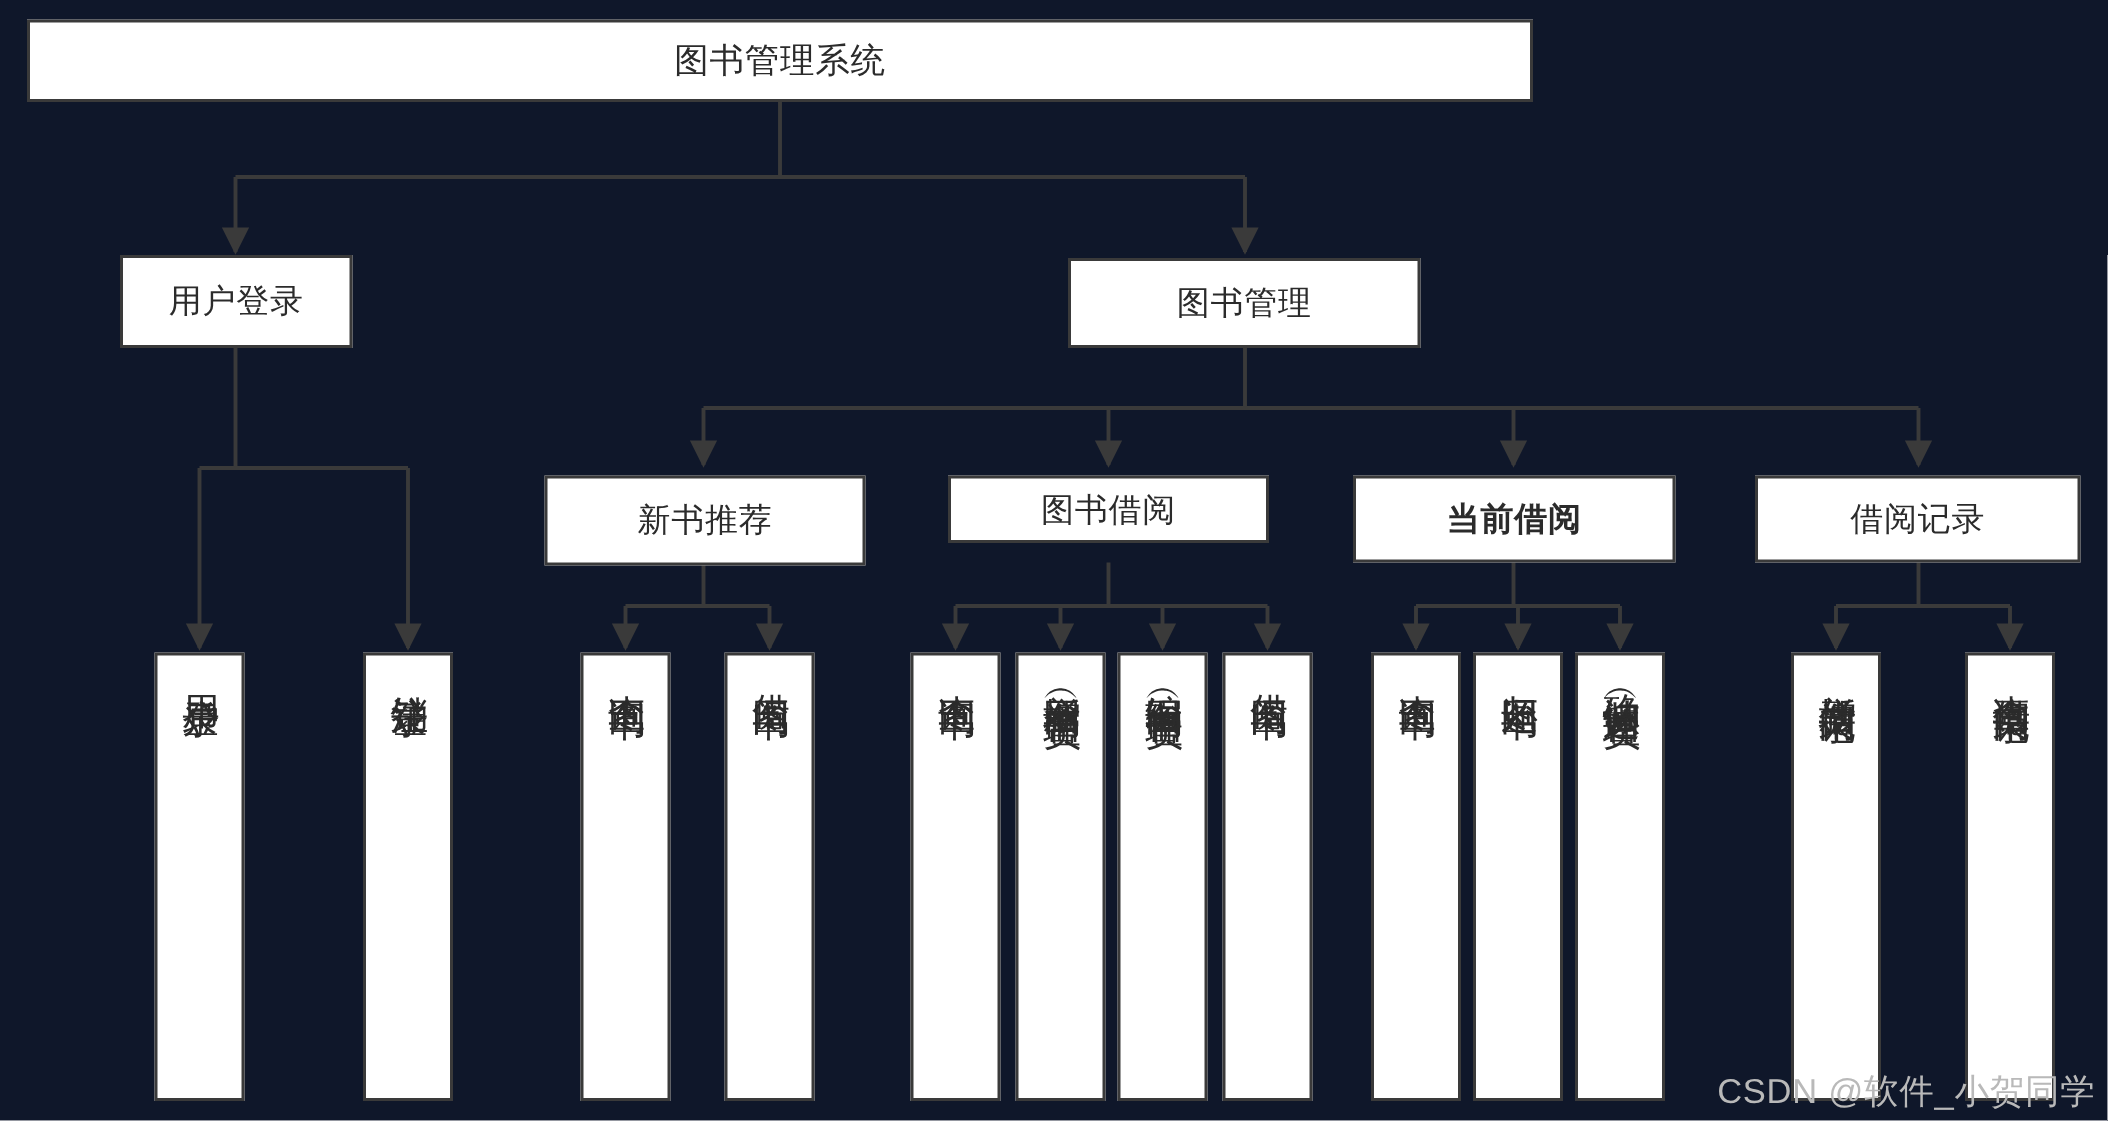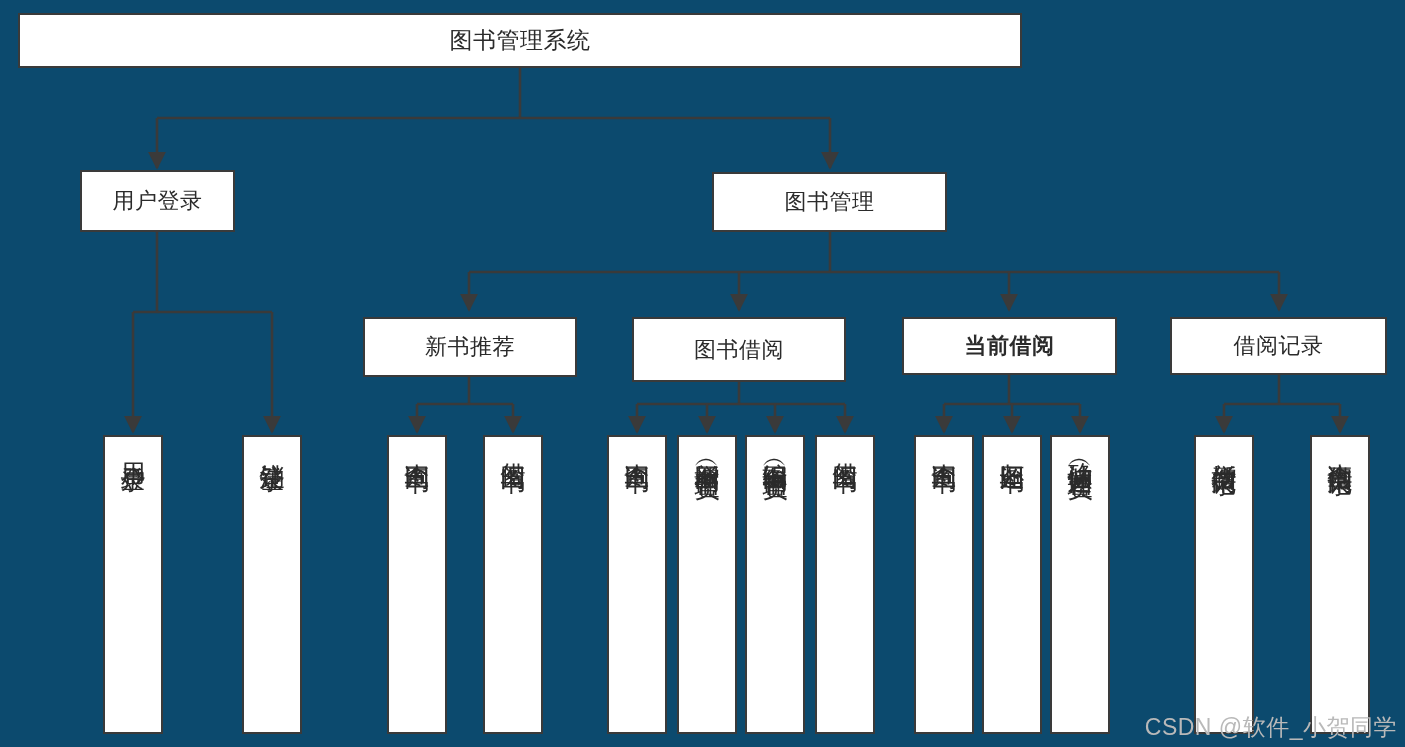--- a/index.html
+++ b/index.html
@@ -7,21 +7,21 @@
     padding: 0;
     background: #ffffff;
   }
   body {
     font-family: "Liberation Sans", "DejaVu Sans", sans-serif;
   }
   #diagram-root {
     position: relative;
     width: 1405px;
     height: 747px;
-    background: #0c4a6e;
+    background: #0f172a;
     overflow: hidden;
   }
   svg.edges {
     position: absolute;
     left: 0;
     top: 0;
     width: 1405px;
     height: 747px;
   }
   .node {
@@ -135,21 +135,21 @@
   <div class="node horizontal" style="left:80px; top:170px; width:155px; height:62px;">
     <span class="label">用户登录</span>
   </div>
   <div class="node horizontal" style="left:712px; top:172px; width:235px; height:60px;justify-content:center;">
     <span class="label">图书管理</span>
   </div>
 
   <div class="node horizontal" style="left:363px; top:317px; width:214px; height:60px;">
     <span class="label">新书推荐</span>
   </div>
-  <div class="node horizontal" style="left:632px; top:317px; width:214px; height:65px;">
+  <div class="node horizontal" style="left:632px; top:317px; width:214px; height:45px;">
     <span class="label">图书借阅</span>
   </div>
   <div class="node horizontal" style="left:902px; top:317px; width:215px; height:58px;font-weight:bold;">
     <span class="label">当前借阅</span>
   </div>
   <div class="node horizontal" style="left:1170px; top:317px; width:217px; height:58px;">
     <span class="label">借阅记录</span>
   </div>
 
   <div class="node vertical" style="left:103px; top:435px; width:60px; height:299px;">

